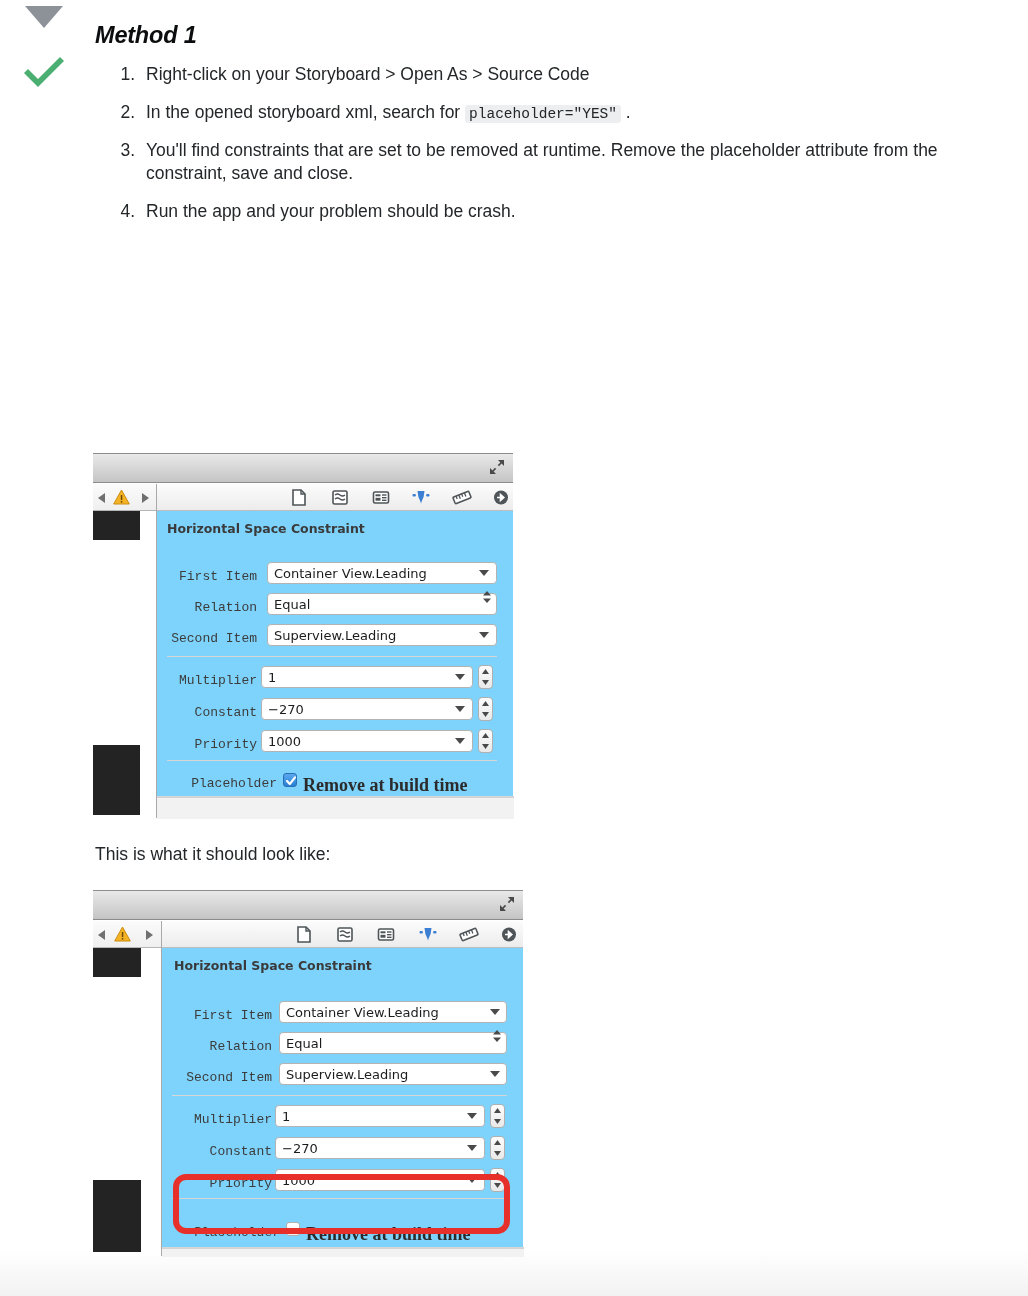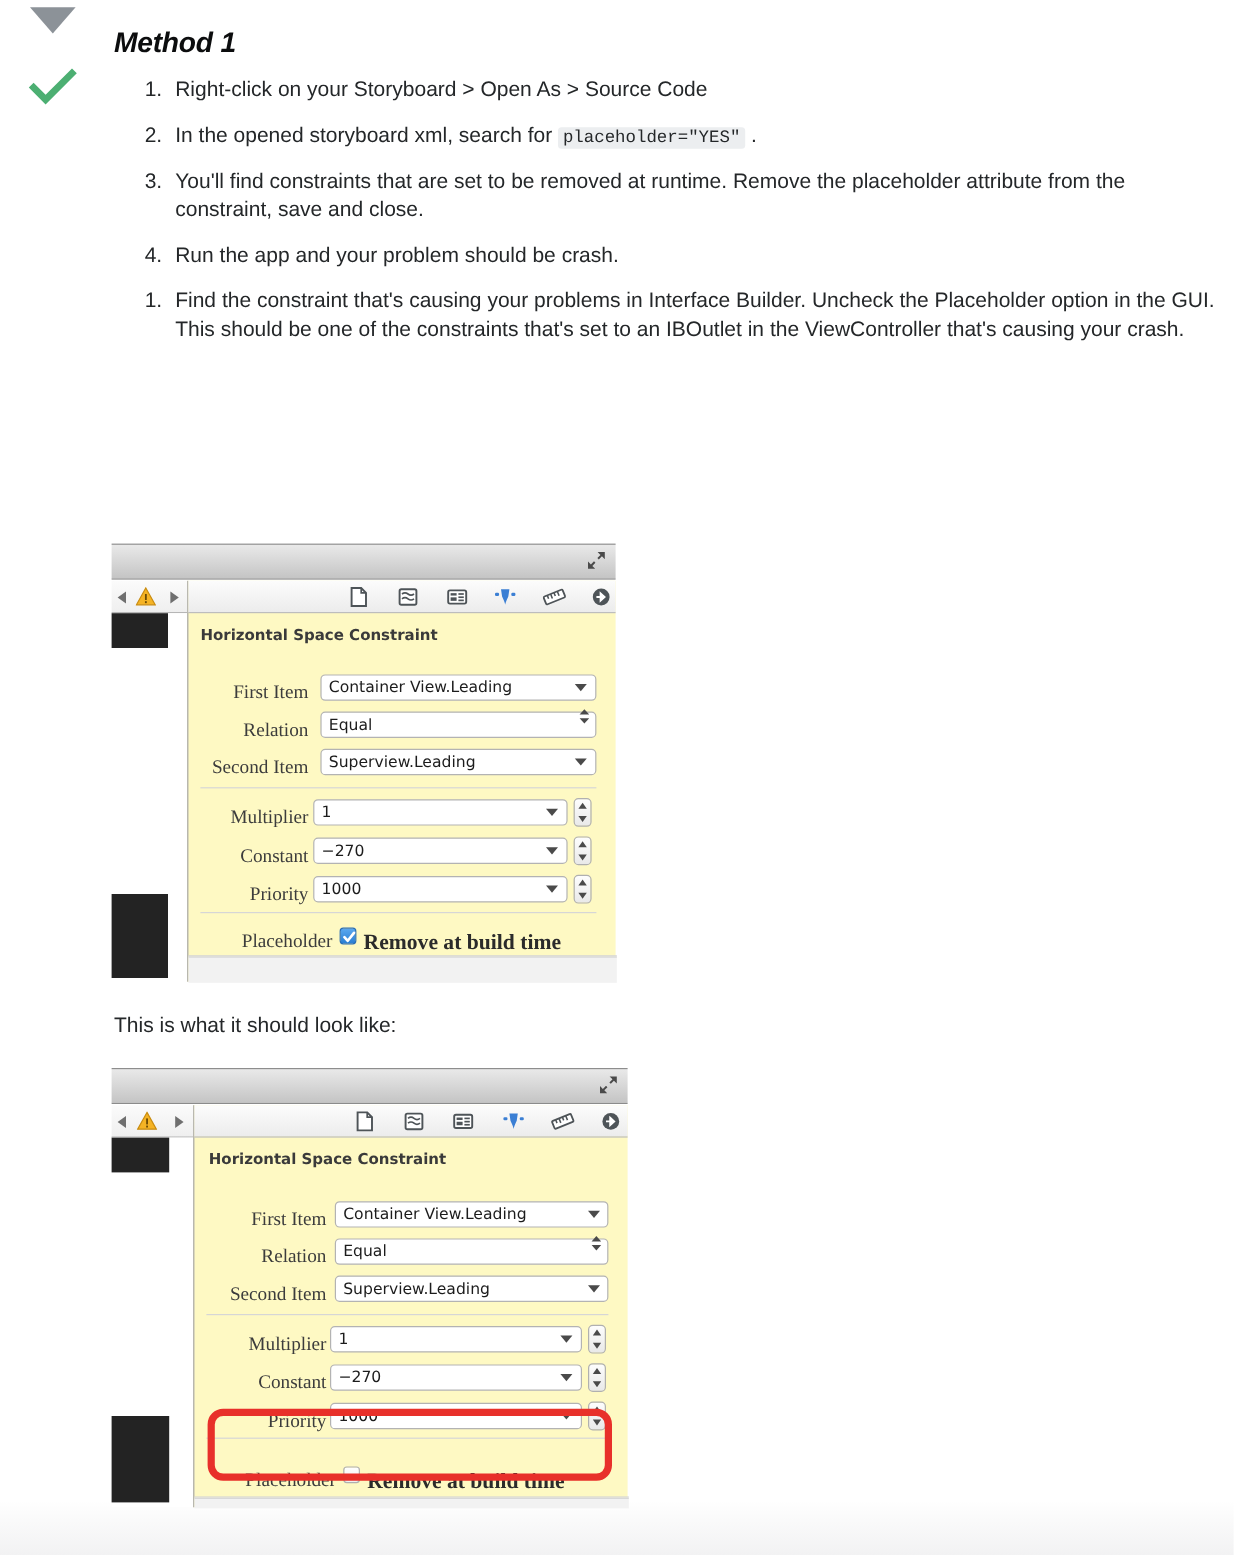--- a/index.html
+++ b/index.html
@@ -132,21 +132,21 @@
   .nav-arrow.right {
     border-top: 5px solid transparent;
     border-bottom: 5px solid transparent;
     border-left: 7px solid #6f6f6f;
   }
   .warn-tri { position: absolute; top: 5px; width: 17px; height: 16px; }
 
   
   .inspector {
     position: absolute;
-    background: #fef9c3;
+    background: #7dd3fc;
     border-left: 1px solid #a9a9a9;
     box-sizing: border-box;
   }
   .insp-toolbar {
     position: relative;
     height: 27px;
     background: linear-gradient(to bottom, #fcfcfc 0%, #ececec 100%);
     border-bottom: 1px solid #bdbdbd;
     box-sizing: border-box;
   }
@@ -159,22 +159,22 @@
   }
   .insp-title {
     font-family: "DejaVu Sans", sans-serif;
     font-weight: bold;
     font-size: 12.5px;
     color: #3a3a3a;
     position: absolute;
   }
   .row-label {
     position: absolute;
-    font-family: Liberation Serif, serif;
-    font-size: 16px;
+    font-family: Liberation Mono, monospace;
+    font-size: 13px;
     color: #3c3c3c;
     text-align: right;
   }
   .field {
     position: absolute;
     background: #fff;
     border: 1px solid #b3b3b3;
     border-radius: 4px;
     box-sizing: border-box;
     font-family: "DejaVu Sans", sans-serif;
@@ -291,23 +291,20 @@
   <h2 class="method-head">Method 1</h2>
 
   <ol class="steps">
     <li><span>Right-click on your Storyboard &gt; Open As &gt; Source Code</span></li>
     <li><span>In the opened storyboard xml, search for </span><code class="inline">placeholder="YES"</code><span> .</span></li>
     <li><span>You'll find constraints that are set to be removed at runtime. Remove the placeholder attribute from the constraint, save and close.</span></li>
     <li><span>Run the app and your problem should be crash.</span></li>
   </ol>
 
 
-  <ol class="steps">
-    <li><span>Find the constraint that's causing your problems in Interface Builder. Uncheck the Placeholder option in the GUI. This should be one of the constraints that's set to an IBOutlet in the ViewController that's causing your crash.</span></li>
-  </ol>
 </div>
 
 <div class="shot" style="left:93px; top:453px; width:420px; height:365px;">
 
   <div class="shot-topbar" style="width:420px;"></div>
   <div class="expand-icon" style="left:395px;">
     <svg viewBox="0 0 18 18" width="18" height="18" aria-hidden="true">
       <path d="M10 2 L16 2 L16 8 L13.6 5.6 L11 8.2 L9.8 7 L12.4 4.4 Z" fill="#4a4a4a"></path>
       <path d="M8 16 L2 16 L2 10 L4.4 12.4 L7 9.8 L8.2 11 L5.6 13.6 Z" fill="#4a4a4a"></path>
     </svg>

